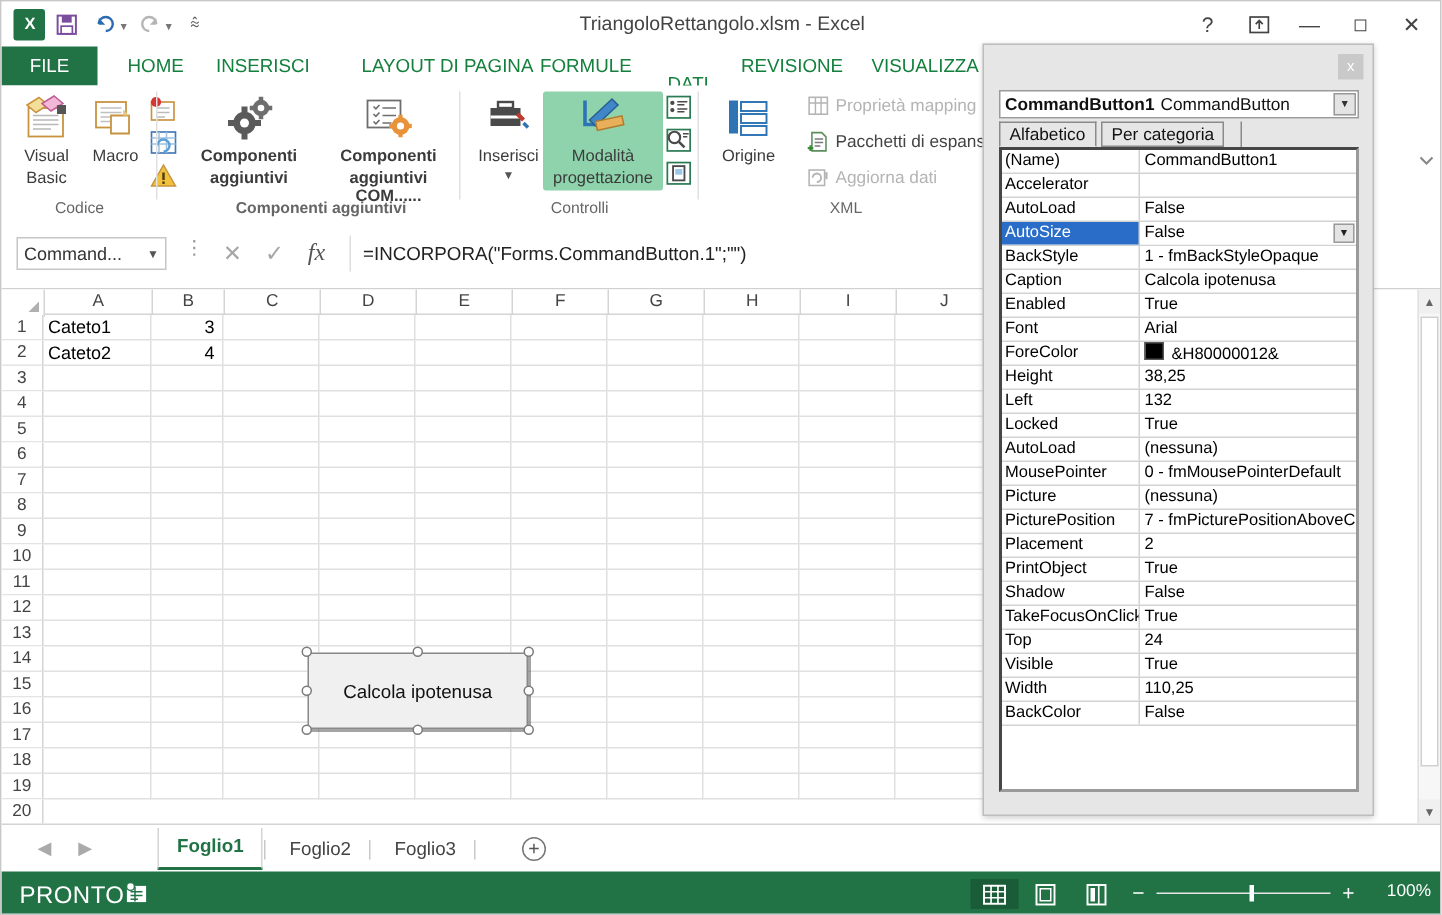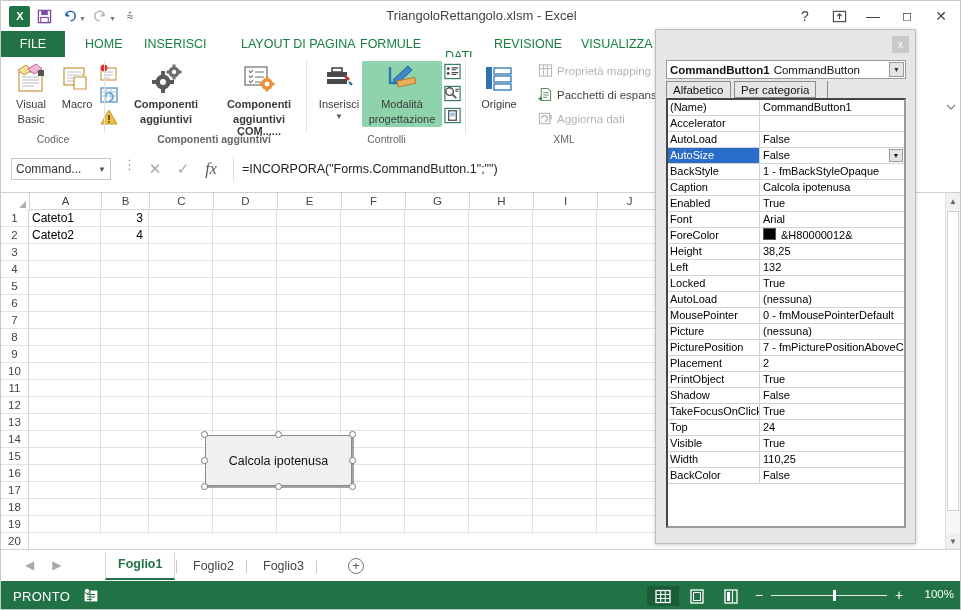--- a/index.html
+++ b/index.html
@@ -137,21 +137,21 @@
                border:1px solid #d4d4d4;border-bottom:2px solid #217346;
                border-top:none;box-sizing:border-box;height:28px;line-height:25px;top:2px;}
   .stabdiv{position:absolute;top:10px;width:1px;height:13px;background:#c8c8c8;}
   .addsheet{position:absolute;top:8px;width:16px;height:16px;border:1.3px solid #777;
             border-radius:50%;color:#555;font-size:13px;line-height:13px;text-align:center;
             cursor:default;box-sizing:border-box;}
 
   
   .statusbar{position:absolute;left:0;top:580px;width:961px;height:30px;background:#217346;
              color:#fff;}
-  .st-txt{position:absolute;left:12px;top:8px;font-size:13px;letter-spacing:.3px;}
+  .st-txt{position:absolute;left:12px;top:8px;font-size:16px;letter-spacing:.3px;}
   .st-rec{position:absolute;left:82px;top:7px;width:16px;height:15px;}
   .viewbtns{position:absolute;right:215px;top:5px;display:flex;gap:2px;}
   .vb{width:32px;height:20px;display:flex;align-items:center;justify-content:center;
       cursor:default;}
   .vb.active{background:#1a5c38;}
   .zoomwrap{position:absolute;right:58px;top:6px;display:flex;align-items:center;gap:7px;
             width:150px;}
   .zm-minus,.zm-plus{font-size:14px;color:#fff;cursor:default;width:10px;text-align:center;}
   .zm-track{flex:1;height:1px;background:#e6e6e6;position:relative;}
   .zm-thumb{position:absolute;left:62px;top:-5px;width:3px;height:11px;background:#fff;

